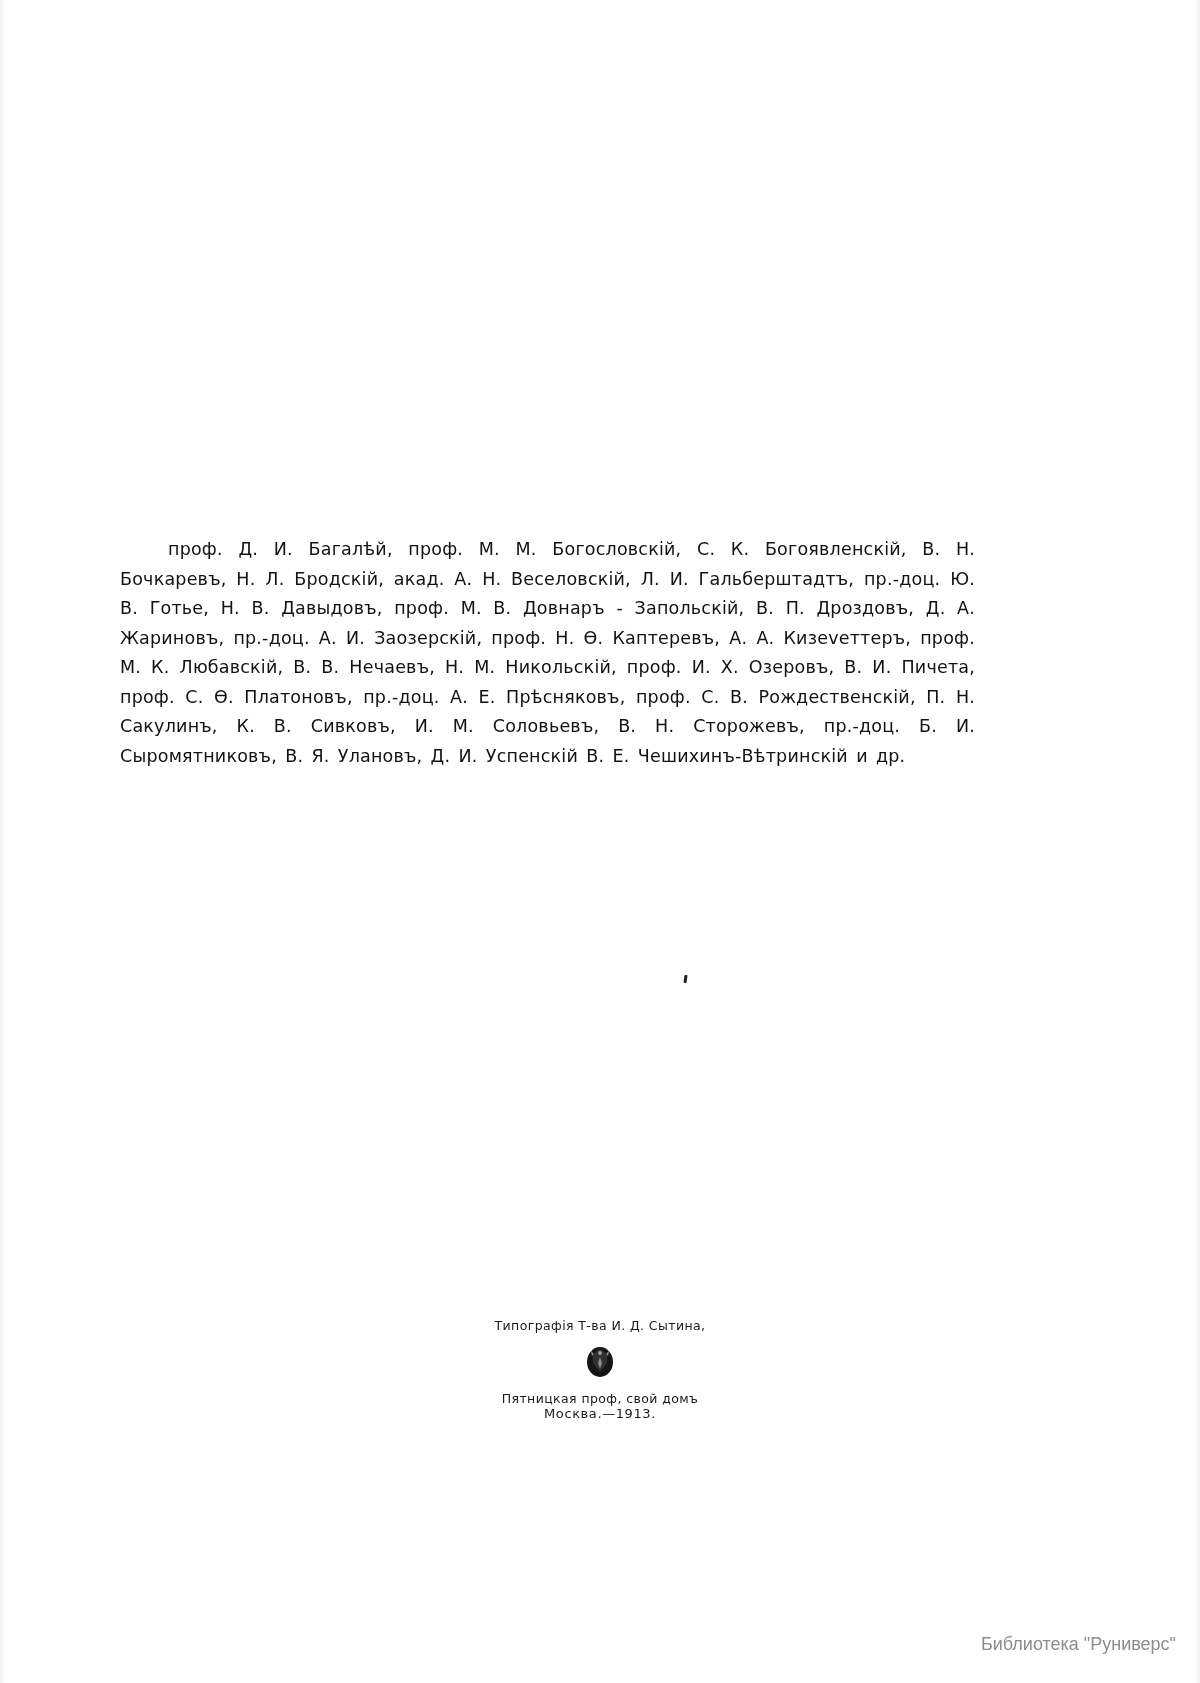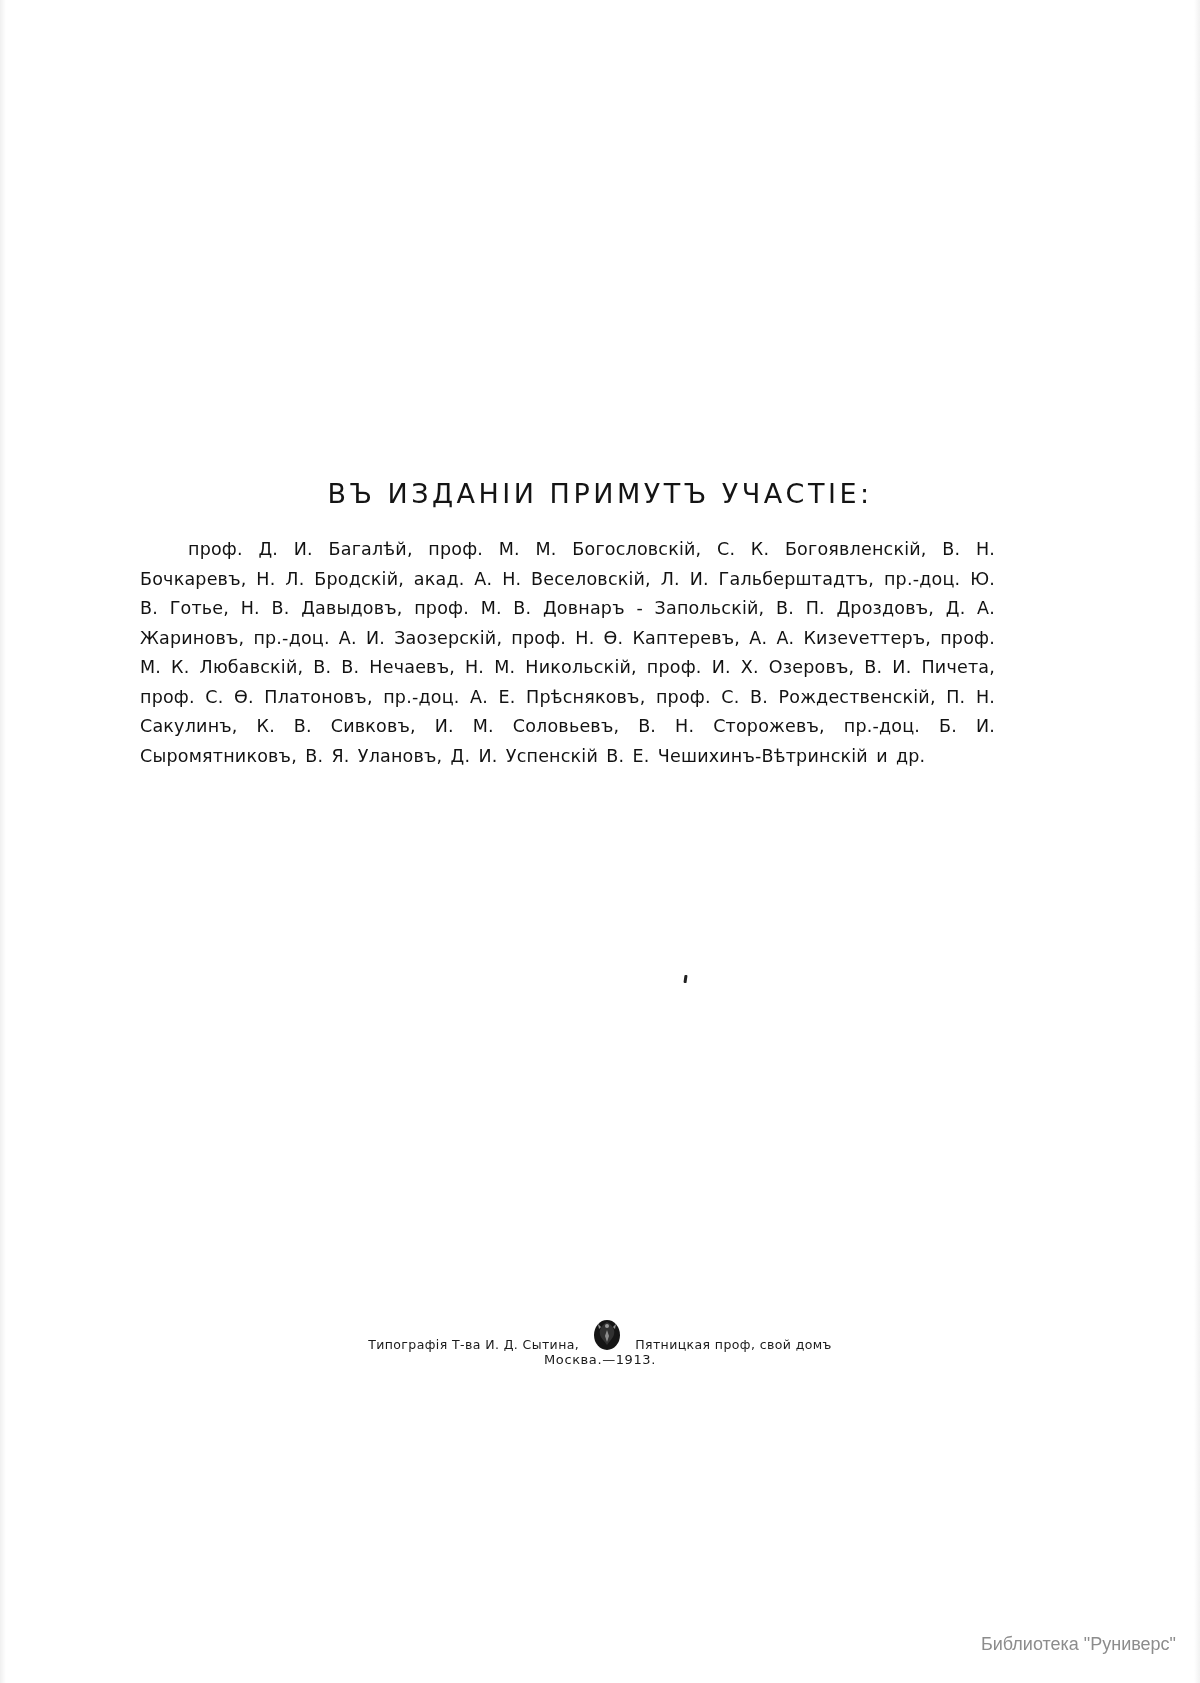--- a/index.html
+++ b/index.html
@@ -46,21 +46,20 @@
     width: 855px;
     font-size: 17.5px;
     line-height: 29.5px;
     text-align: justify;
     text-justify: inter-word;
     color: #121212;
     letter-spacing: 0.2px;
     word-spacing: 2.5px;
     text-indent: 48px;
     font-family: "DejaVu Sans", sans-serif;
-    margin-left: 20px;
   }
 
   
   .ornament-dot {
     position: absolute;
     left: 684px;
     top: 975px;
     width: 3px;
     height: 8px;
     background: #222;
@@ -74,24 +73,25 @@
     left: 0;
     top: 1318px;
     width: 1200px;
     text-align: center;
     font-size: 12.5px;
     color: #1a1a1a;
     letter-spacing: 0.4px;
   }
   .imprint-line {
     display: flex;
-    align-items: flex-end;
+    align-items: center;
     justify-content: center;
     gap: 12px;
     white-space: nowrap;
+    flex-direction: column;
   }
   .imprint-left { }
   .imprint-right { }
 
   .emblem {
     position: relative;
     width: 32px;
     height: 34px;
     display: inline-block;
     vertical-align: middle;
@@ -129,21 +129,20 @@
   }
 </style>
 </head>
 <body>
 
 <div class="page">
 
   <div class="scan-edge-left"></div>
   <div class="scan-edge-right"></div>
 
-  <div class="heading">ВЪ ИЗДАНIИ ПРИМУТЪ УЧАСТIЕ:</div>
 
   <div class="contributors">проф. Д. И. Багалѣй, проф. М. М. Богословскiй, С. К. Богоявленскiй, В. Н. Бочкаревъ, Н. Л. Бродскiй, акад. А. Н. Веселовскiй, Л. И. Гальберштадтъ, пр.-доц. Ю. В. Готье, Н. В. Давыдовъ, проф. М. В. Довнаръ - Запольскiй, В. П. Дроздовъ, Д. А. Жариновъ, пр.-доц. А. И. Заозерскiй, проф. Н. Ѳ. Каптеревъ, А. А. Кизеveттеръ, проф. М. К. Любавскiй, В. В. Нечаевъ, Н. М. Никольскiй, проф. И. Х. Озеровъ, В. И. Пичета, проф. С. Ѳ. Платоновъ, пр.-доц. А. Е. Прѣсняковъ, проф. С. В. Рождественскiй, П. Н. Сакулинъ, К. В. Сивковъ, И. М. Соловьевъ, В. Н. Сторожевъ, пр.-доц. Б. И. Сыромятниковъ, В. Я. Улановъ, Д. И. Успенскiй В. Е. Чешихинъ-Вѣтринскiй и др.</div>
 
   <div class="ornament-dot"></div>
 
   <div class="imprint">
     <div class="imprint-line">
       <span class="imprint-left">Типографiя Т-ва И. Д. Сытина,</span>
       <span class="emblem">
         <svg width="32" height="34" viewBox="0 0 32 34" xmlns="http://www.w3.org/2000/svg">

